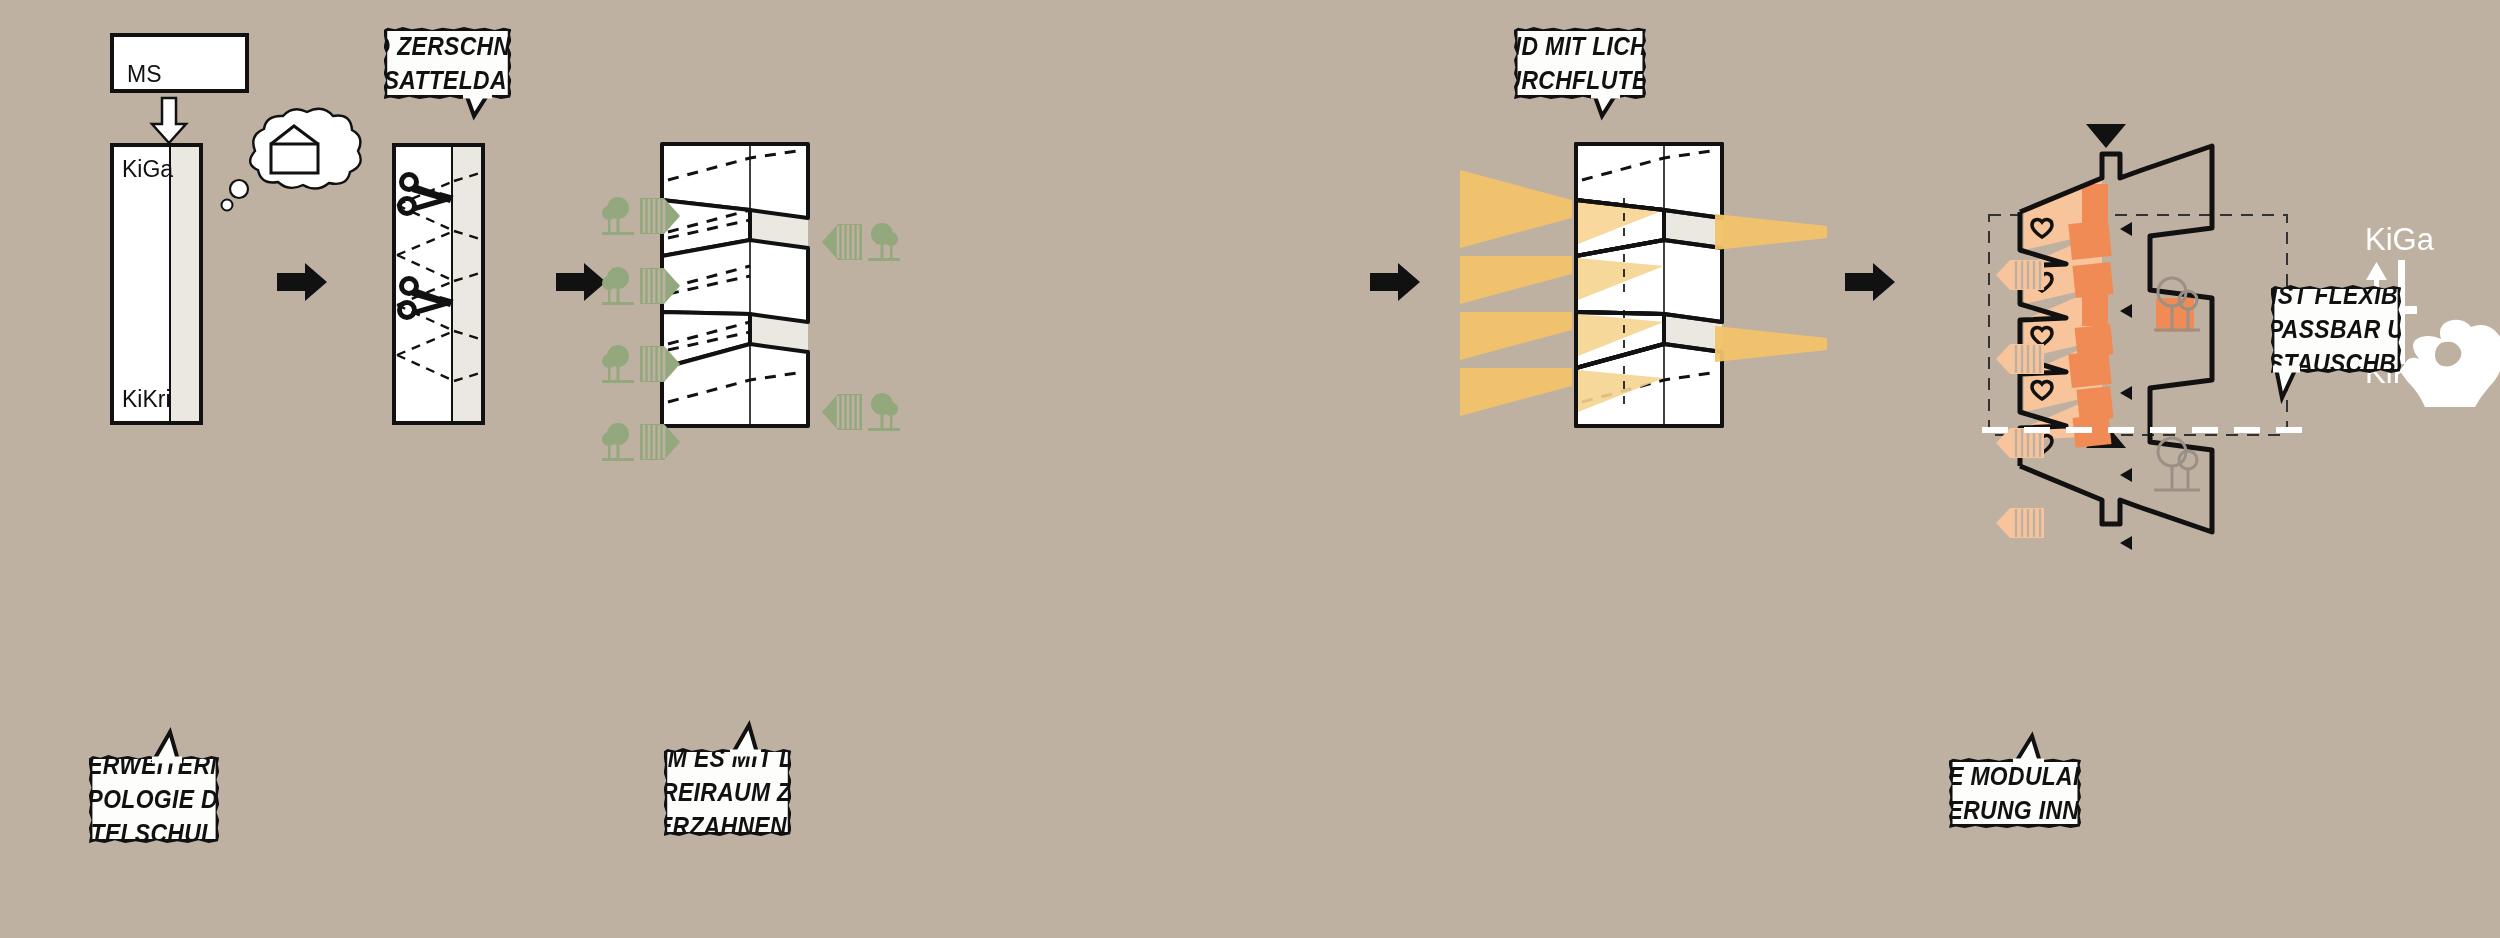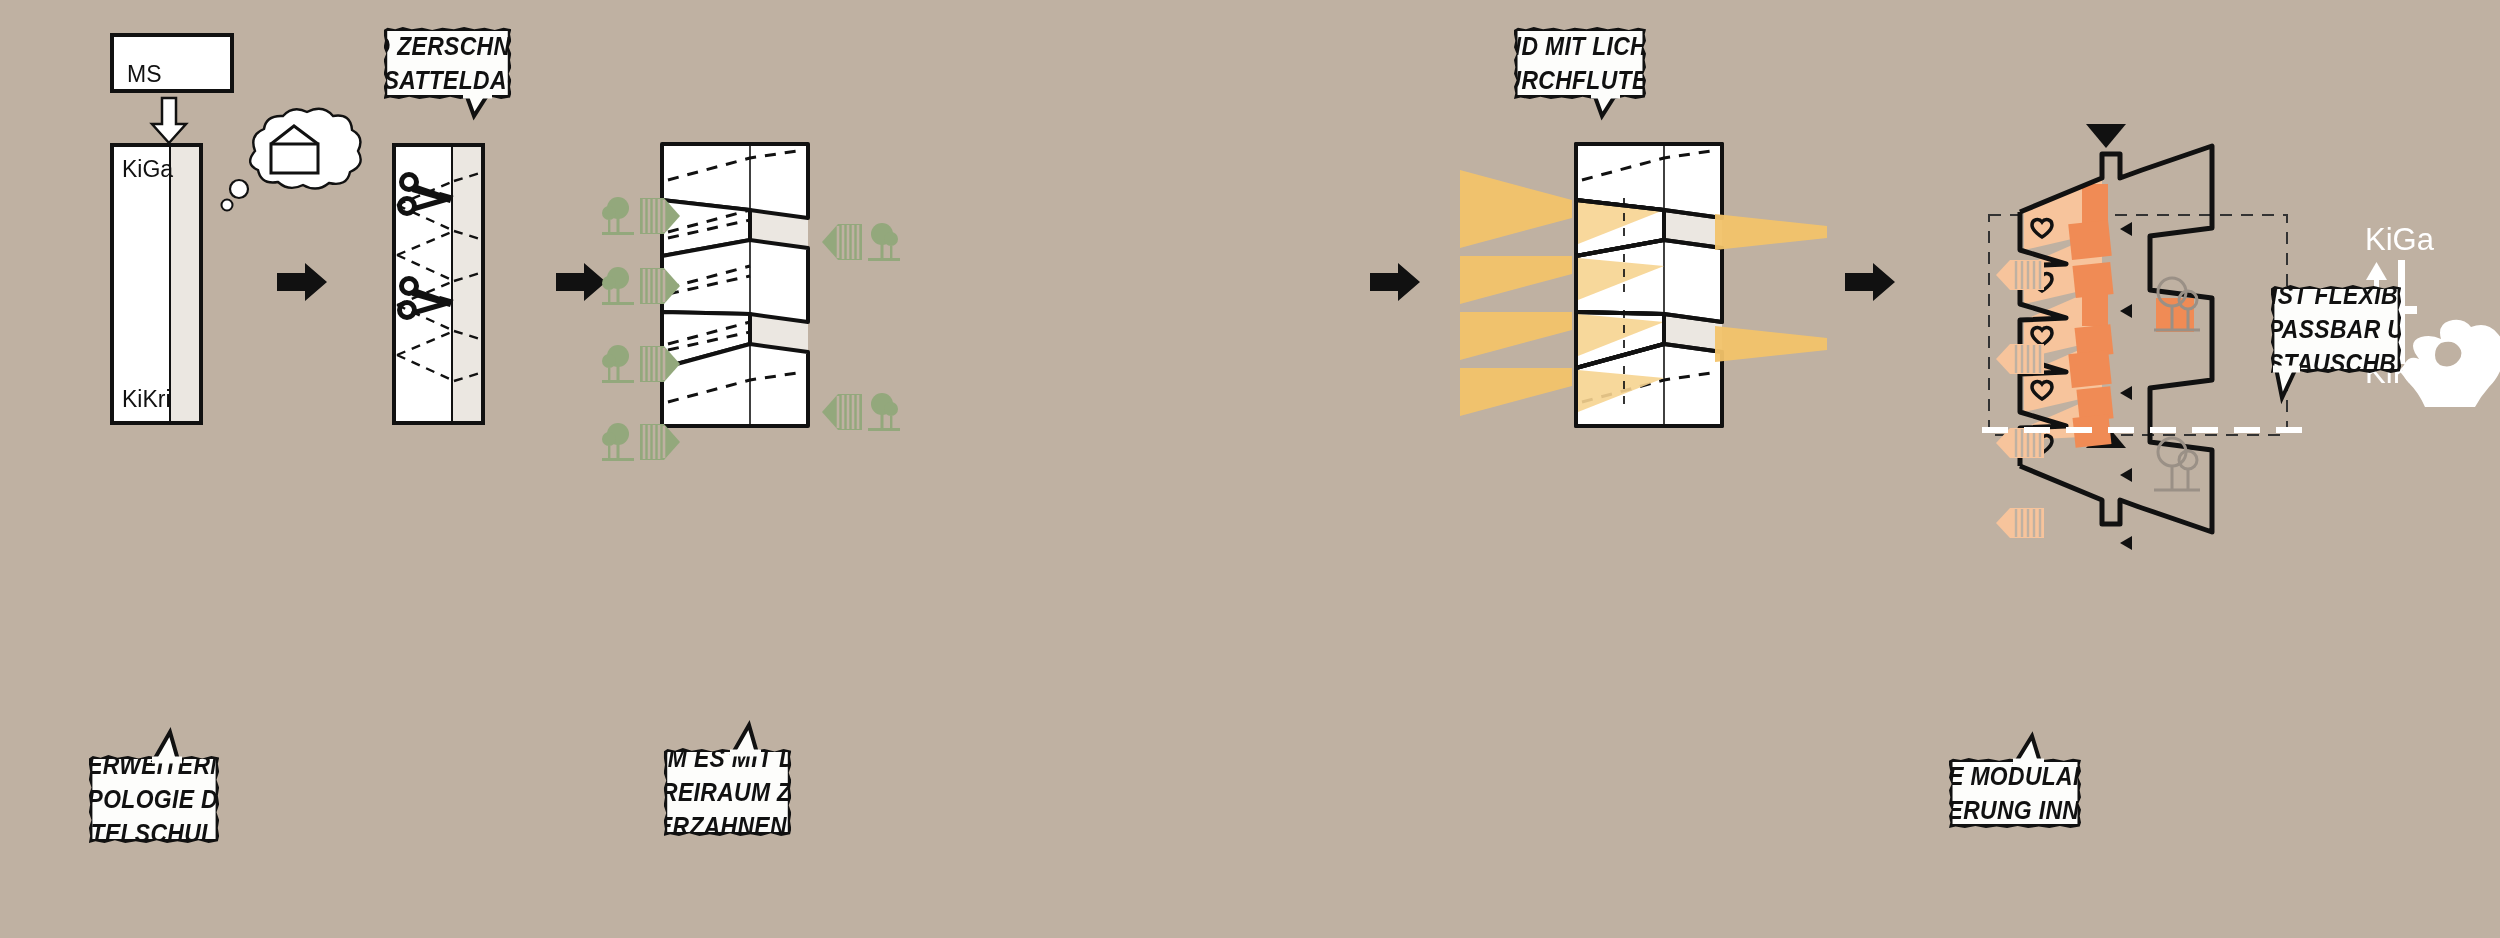--- a/index.html
+++ b/index.html
@@ -61,21 +61,21 @@
   }
   svg{display:block;overflow:visible;}
 </style>
 </head>
 <body>
 
 <div id="stage">
 
   <div class="abs" style="left:0;top:0;width:470px;height:938px;">
 
-    <div class="abs boxline" style="left:110px;top:33px;width:124px;height:60px;">
+    <div class="abs boxline" style="left:110px;top:33px;width:139px;height:60px;">
       <div style="position:absolute;left:13px;top:24px;font-size:23px;color:#111;">MS</div>
     </div>
 
     <svg class="abs" style="left:148px;top:96px;" width="42" height="50" viewBox="0 0 42 50">
       <polygon points="14,2 28,2 28,28 38,28 21,47 4,28 14,28" fill="#ffffff" stroke="#111" stroke-width="2.5"></polygon>
     </svg>
 
     <svg class="abs" style="left:222px;top:106px;" width="135" height="110" viewBox="0 0 135 110">
       <path d="M33 45 q-6-16 9-22 q2-14 19-13 q10-11 24-4 q16-8 26 4 q18-3 19 14
                q13 7 6 21 q8 14 -8 21 q-3 15 -21 11 q-12 10 -26 2 q-14 7 -25 -3

